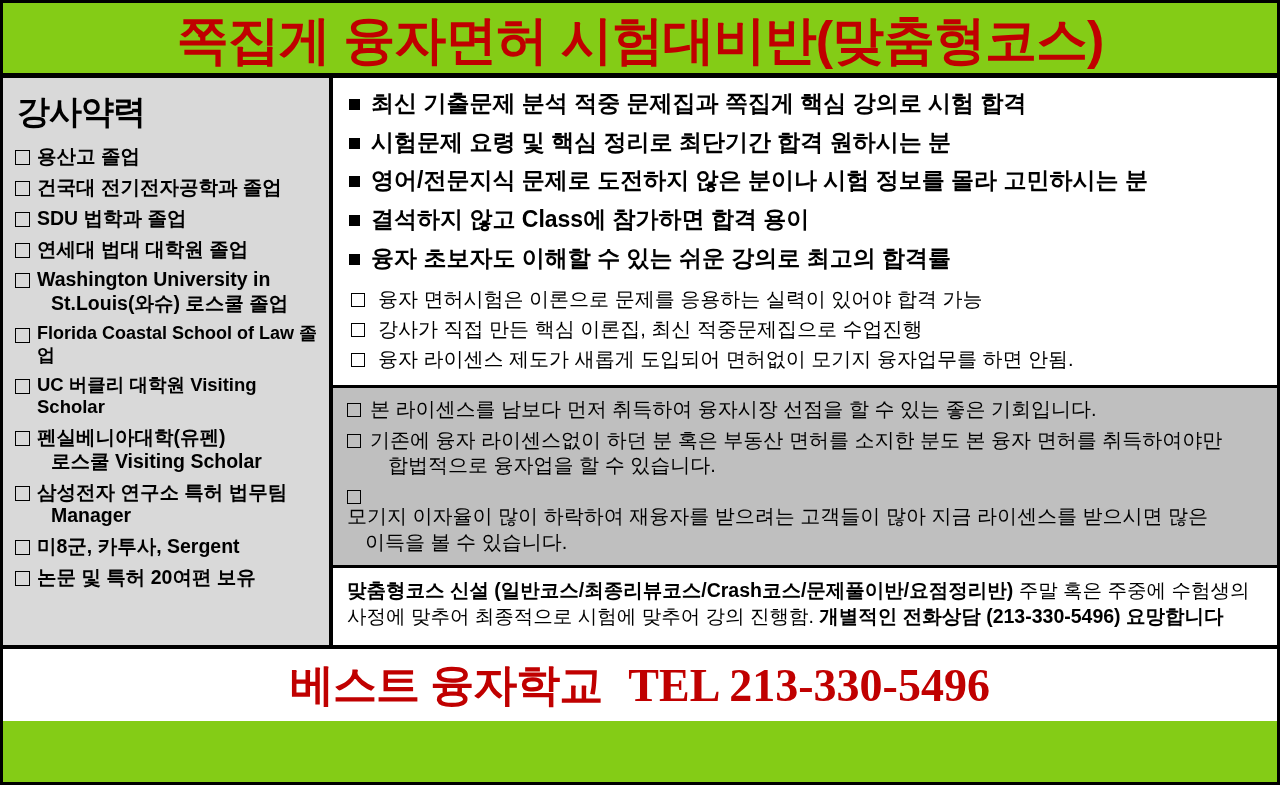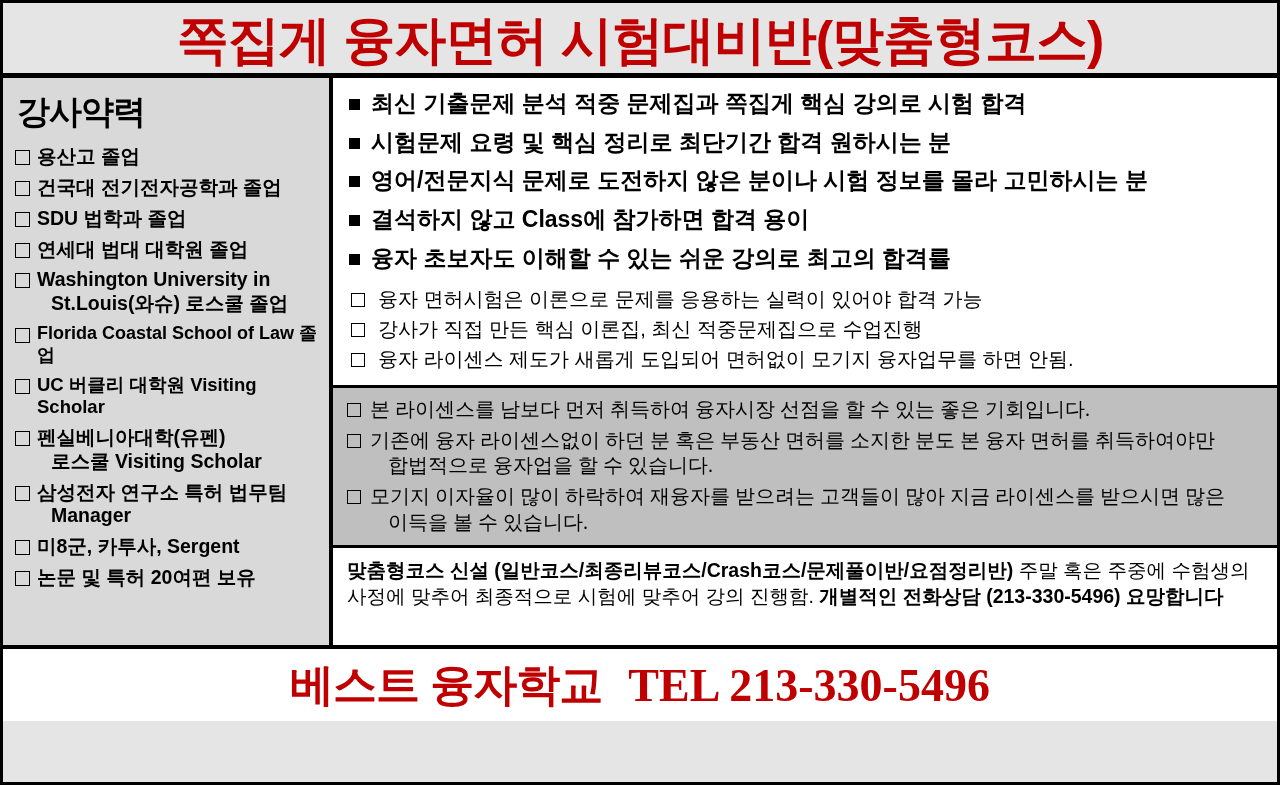--- a/index.html
+++ b/index.html
@@ -8,21 +8,21 @@
     background: #ffffff;
   }
   body {
     font-family: "Liberation Sans", sans-serif;
   }
   .page {
     position: relative;
     width: 1280px;
     height: 785px;
     box-sizing: border-box;
-    background: #e5e5e5;
+    background: #84cc16;
     border: 3px solid #000;
     overflow: hidden;
   }
 
   
   .header {
     text-align: center;
     padding: 8px 10px 4px 10px;
   }
   .main-title {
@@ -156,23 +156,22 @@
   .notice {
     background: #bfbfbf;
     border-top: 3px solid #000;
     border-bottom: 3px solid #000;
     padding: 9px 14px 10px 14px;
   }
   .notice-row {
     display: flex;
     align-items: flex-start;
     margin-bottom: 5px;
-    font-family: Liberation Serif, serif;
-  }
-  .notice-row:last-child { margin-bottom: 0; }
+  }
+  .notice-row:last-child { margin-bottom: 0; flex-direction: column; }
   .nbox {
     flex: 0 0 auto;
     width: 12px;
     height: 12px;
     border: 1.5px solid #000;
     margin-top: 6px;
     margin-right: 9px;
   }
   .notice-text {
     font-size: 20px;

